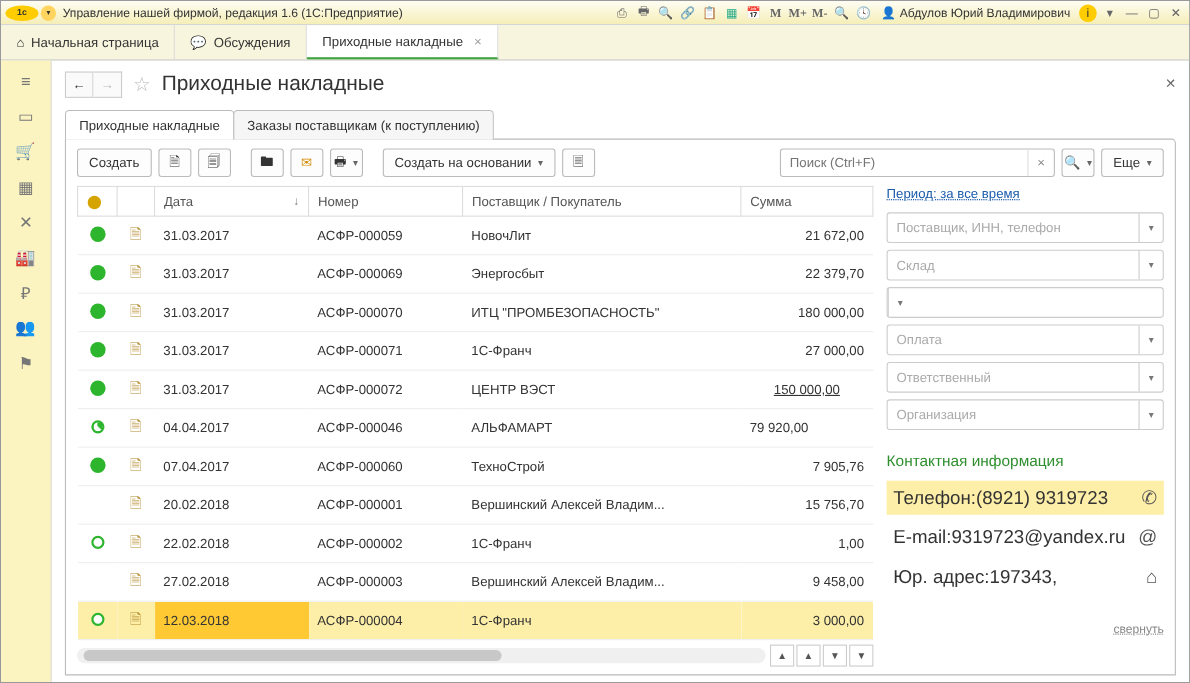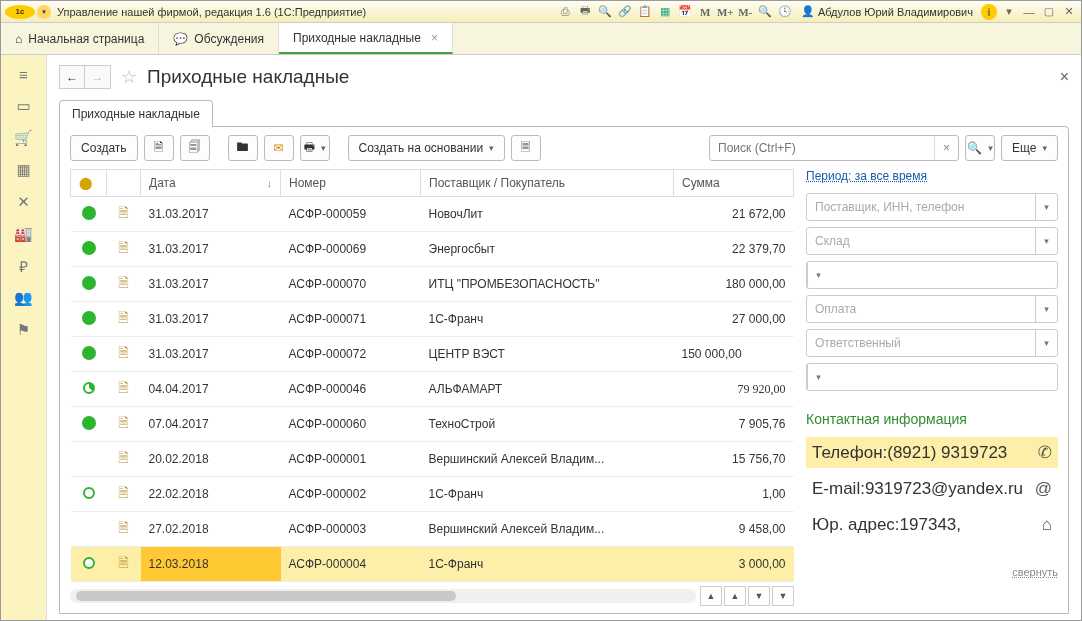--- a/index.html
+++ b/index.html
@@ -143,20 +143,21 @@
           <div class="nav-back">←</div>
           <div class="nav-fwd">→</div>
         </div>
         <div class="star">☆</div>
         <div class="page-title">Приходные накладные</div>
         <div class="close-page">×</div>
       </div>
 
       <div class="sub-tabs">
         <div class="sub-tab active">Приходные накладные</div>
+        <div class="sub-tab">Заказы поставщикам (к поступлению)</div>
       </div>
 
       <div class="content-panel">
         <div class="toolbar">
           <div class="btn">Создать</div>
           <div class="btn icon-only">🗎</div>
           <div class="btn icon-only">🗐</div>
           <div class="sep"></div>
           <div class="btn icon-only">🖿</div>
           <div class="btn icon-only" style="color:#d58a00;">✉</div>
@@ -238,29 +239,29 @@
                     <td>АСФР-000071</td>
                     <td>1С-Франч</td>
                     <td style="text-align:right;">27 000,00</td>
                   </tr>
                   <tr>
                     <td style="text-align:center;"><span class="dot green"></span></td>
                     <td style="text-align:center;"><span class="doc-ic">🗎</span></td>
                     <td class="date-cell">31.03.2017</td>
                     <td>АСФР-000072</td>
                     <td>ЦЕНТР ВЭСТ</td>
-                    <td style="text-align:left;">150 000,00</td>
+                    <td style="text-align:center;text-decoration:underline;">150 000,00</td>
                   </tr>
                   <tr>
                     <td style="text-align:center;"><span class="dot half"></span></td>
                     <td style="text-align:center;"><span class="doc-ic">🗎</span></td>
                     <td class="date-cell">04.04.2017</td>
                     <td>АСФР-000046</td>
                     <td>АЛЬФАМАРТ</td>
-                    <td style="text-align:right;font-family:Liberation Serif, serif;">79 920,00</td>
+                    <td style="text-align:left;">79 920,00</td>
                   </tr>
                   <tr>
                     <td style="text-align:center;"><span class="dot green"></span></td>
                     <td style="text-align:center;"><span class="doc-ic">🗎</span></td>
                     <td class="date-cell">07.04.2017</td>
                     <td>АСФР-000060</td>
                     <td>ТехноСтрой</td>
                     <td style="text-align:right;">7 905,76</td>
                   </tr>
                   <tr>
@@ -327,20 +328,21 @@
               </div>
             <div class="filter-field">
                 <span>Оплата</span>
                 <div class="ff-dd">▾</div>
               </div>
             <div class="filter-field">
                 <span>Ответственный</span>
                 <div class="ff-dd">▾</div>
               </div>
             <div class="filter-field">
+                <span>Организация</span>
                 <div class="ff-dd">▾</div>
               </div>
 
             <div class="contact-head">Контактная информация</div>
             <div class="contact-row hl">
               <span>Телефон: </span>
                 <span>(8921) 9319723</span>
               <span class="ci">✆</span>
             </div>
             <div class="contact-row">

